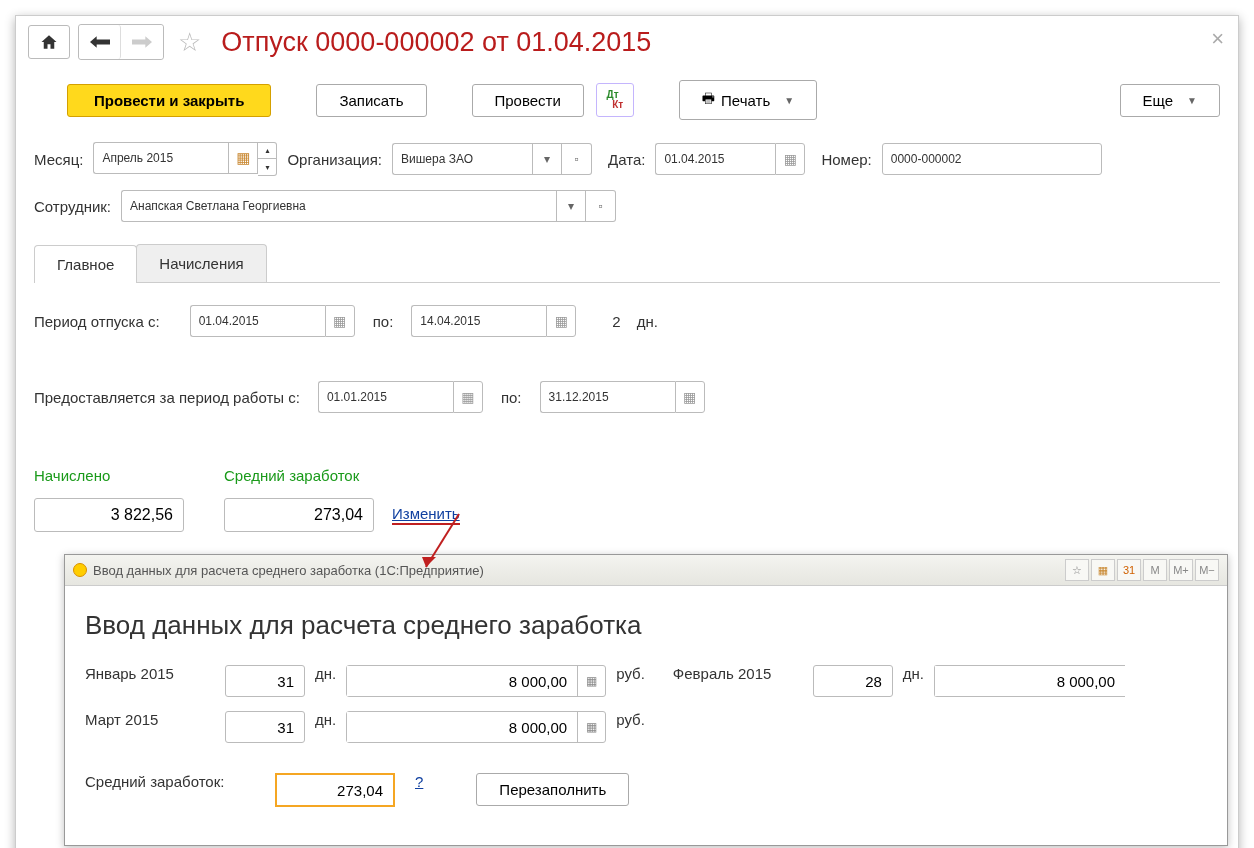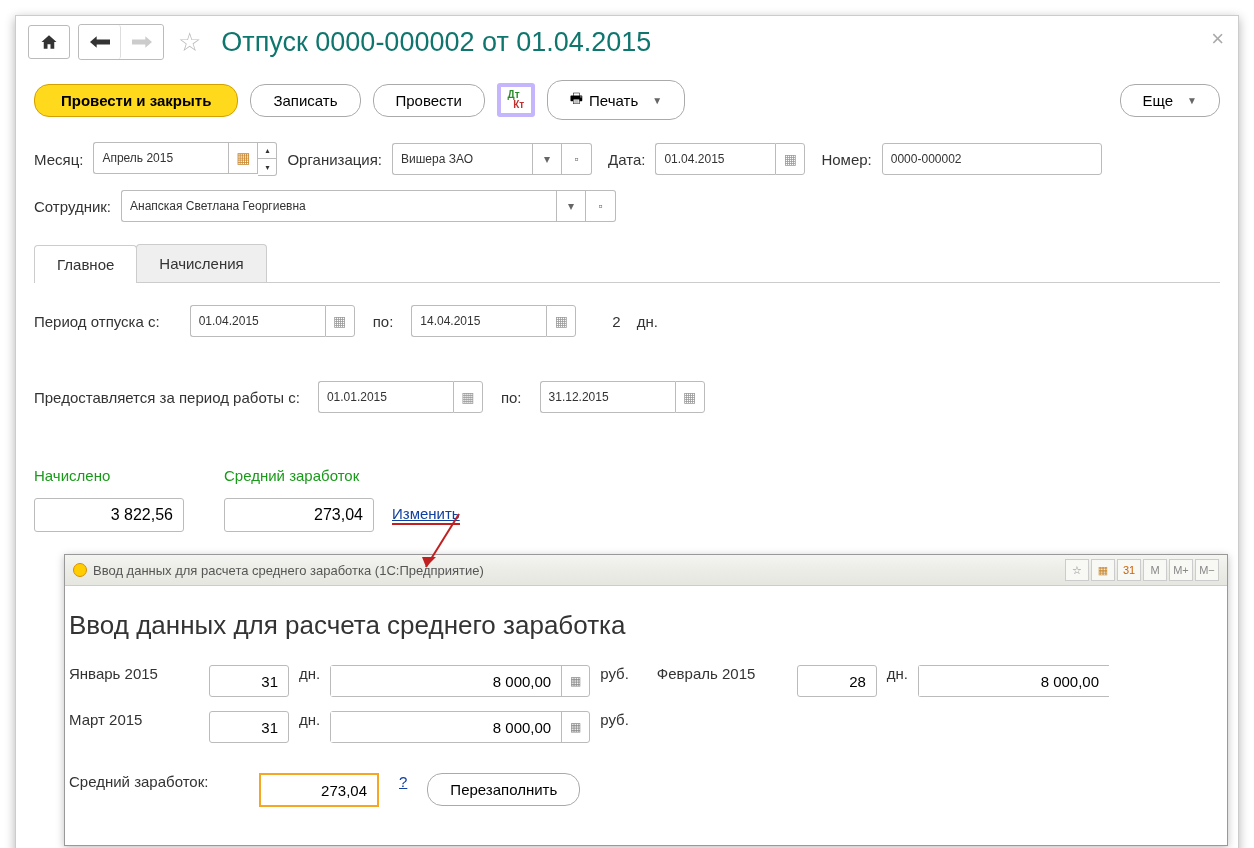--- a/index.html
+++ b/index.html
@@ -44,56 +44,57 @@
   .nav-group .nav-btn { border: none; border-right: 1px solid #ddd; }
   .nav-group .nav-btn:last-child { border-right: none; color: #bbb; }
   .star-icon {
     font-size: 26px;
     color: #bbb;
     margin: 0 6px;
     cursor: pointer;
   }
   .title {
     font-size: 27px;
-    color: #0f766e;
+    color: #b91c1c;
     margin-left: 6px;
   }
   .close-x {
     position: absolute;
     right: 14px;
     top: 10px;
     font-size: 22px;
     color: #aaa;
     cursor: pointer;
   }
   .toolbar {
     display: flex;
     align-items: center;
     gap: 12px;
     padding: 12px 18px 18px;
   }
   .btn {
     border: 1px solid #aaa;
     background: #fff;
-    border-radius: 15px;
+    border-radius: 3px;
     padding: 7px 22px;
     font-size: 15px;
     cursor: pointer;
     display: flex;
     align-items: center;
     gap: 6px;
+    margin-left: 33px;
   }
   .btn.yellow {
     background: #ffd91c;
     border-color: #d4a000;
     font-weight: bold;
     padding: 7px 26px;
   }
   .icon-btn {
-    border: 4px solid #c4b5fd;
+    border: 1px solid #c4b5fd;
     background: #fff;
     border-radius: 3px;
     width: 38px;
     height: 34px;
     display: flex;
     align-items: center;
     justify-content: center;
     cursor: pointer;
   }
   .dtkt {
@@ -230,21 +231,21 @@
   }
   .tb-btns { display: flex; gap: 2px; margin-left: auto; }
   .tb-btn {
     border: 1px solid #ccc;
     width: 24px; height: 22px;
     font-size: 11px;
     display: flex; align-items: center; justify-content: center;
     background: #f8f8f5;
     color: #888;
   }
-  .popup-body { padding: 14px 4px 24px; }
+  .popup-body { padding: 14px 20px 24px; }
   .popup-title { font-size: 26px; margin: 10px 0 24px; }
   .data-row {
     display: flex;
     align-items: flex-start;
     gap: 10px;
     margin-bottom: 14px;
   }
   .month-lbl { width: 130px; }
   .days-input {
     border: 1px solid #bbb; border-radius: 3px;

